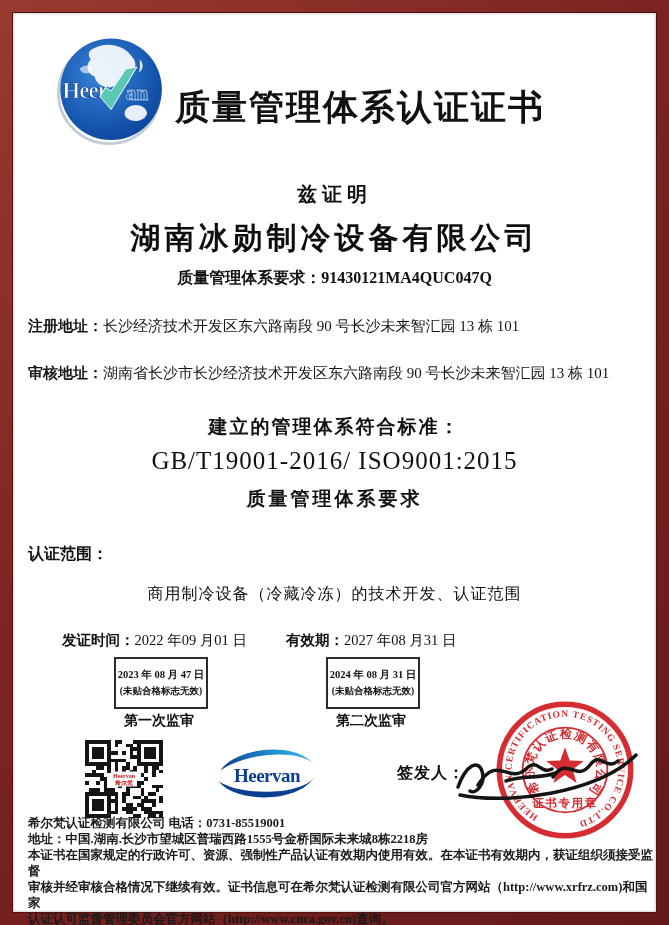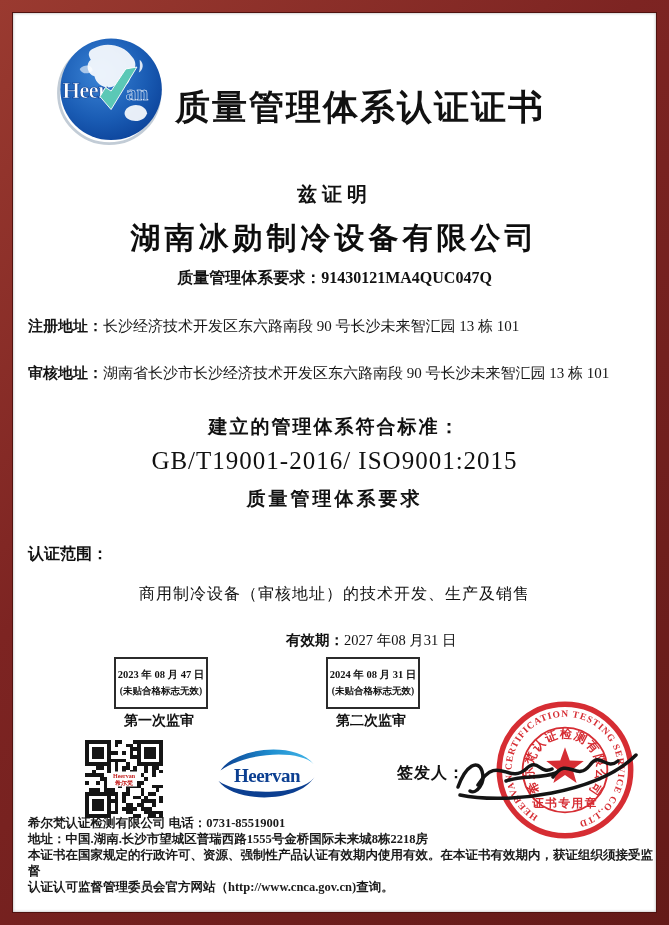--- a/index.html
+++ b/index.html
@@ -90,22 +90,25 @@
 
   <div class="abs addr" style="top:364px;">
     <span class="bold">审核地址：</span><span>湖南省长沙市长沙经济技术开发区东六路南段 90 号长沙未来智汇园 13 栋 101</span>
   </div>
 
   <div class="abs ctr bold stdhead" style="top:414px;">建立的管理体系符合标准：</div>
   <div class="abs ctr stdcode" style="top:447px;">GB/T19001-2016/ ISO9001:2015</div>
   <div class="abs ctr bold stddesc" style="top:486px;">质量管理体系要求</div>
 
   <div class="abs bold scopelabel" style="top:544px;">认证范围：</div>
-  <div class="abs ctr scopetext" style="top:584px;">商用制冷设备（审核地址）的技术开发、生产及销售</div>
-
+  <div class="abs ctr scopetext" style="top:584px;">商用制冷设备（冷藏冷冻）的技术开发、认证范围</div>
+
+  <div class="abs daterow" style="left:62px;top:631px;">
+    <span class="bold">发证时间：</span><span>2022 年09 月01 日</span>
+  </div>
   <div class="abs daterow" style="left:286px;top:631px;">
     <span class="bold">有效期：</span><span>2027 年08 月31 日</span>
   </div>
 
   <div class="abs datebox" style="left:114px;top:657px;">
     <div class="d1">2023 年 08 月 47 日</div>
     <div class="d2">(未贴合格标志无效)</div>
   </div>
   <div class="abs datebox" style="left:326px;top:657px;">
     <div class="d1">2024 年 08 月 31 日</div>
@@ -393,15 +396,16 @@
       <path d="M58,46 C74,40 92,44 108,38"></path>
       <path d="M105,42 C120,20 128,48 142,30 C152,16 158,36 170,26"></path>
       <path d="M12,60 C60,70 150,58 188,20"></path>
     </g>
   </svg>
 
   <div class="abs footer" style="top:815px;">
     <div>希尔梵认证检测有限公司  电话：0731-85519001</div>
     <div>地址：中国.湖南.长沙市望城区普瑞西路1555号金桥国际未来城8栋2218房</div>
     <div>本证书在国家规定的行政许可、资源、强制性产品认证有效期内使用有效。在本证书有效期内，获证组织须接受监督</div>
+    <div>审核并经审核合格情况下继续有效。证书信息可在希尔梵认证检测有限公司官方网站（http://www.xrfrz.com)和国家</div>
     <div>认证认可监督管理委员会官方网站（http://www.cnca.gov.cn)查询。</div>
   </div>
 </div>
 
 </body></html>

